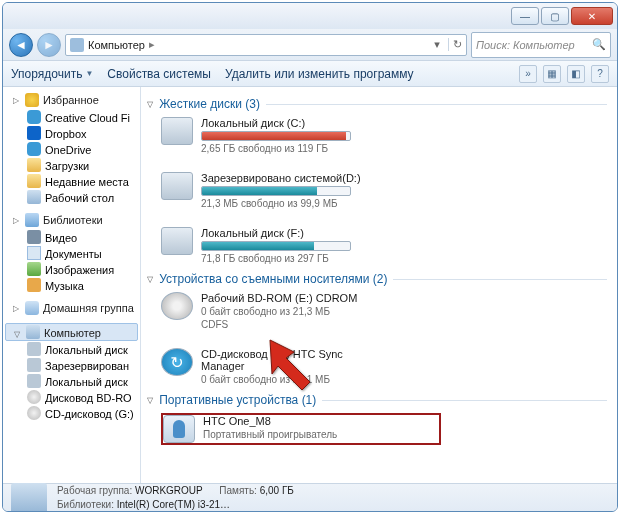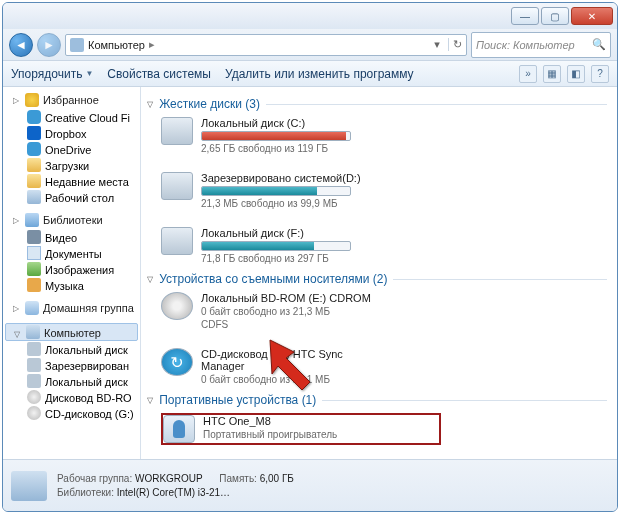--- a/index.html
+++ b/index.html
@@ -62,21 +62,21 @@
 .drive .dicon.portable::after { content: ""; width: 12px; height: 18px; background: #4a8fc9; border-radius: 6px 6px 3px 3px; }
 .drive .dinfo { display: flex; flex-direction: column; gap: 2px; flex: 1; }
 .drive .dname { color: #1a1a1a; }
 .drive .dbar { height: 10px; border: 1px solid #9fb0c0; border-radius: 2px; overflow: hidden; background: #f2f5f9; width: 150px; }
 .drive .dfill { height: 100%; }
 .drive .dfill.red { background: linear-gradient(#e86a5a,#c63e2c); }
 .drive .dfill.teal { background: linear-gradient(#4db8c9,#1b8a9c); }
 .drive .dstatus { color: #6a6a6a; font-size: 10px; }
 .highlight { border: 2px solid #9c1a1a; padding: 0; width: 280px; }
 .arrow { position: absolute; left: 262px; top: 332px; pointer-events: none; }
-.statusbar { height: 52px; background: linear-gradient(#eef3f9,#e2ebf5); border-top: 1px solid #c9d6e4; display: flex; align-items: center; padding: 4px 8px; gap: 10px; }
+.statusbar { height: 28px; background: linear-gradient(#eef3f9,#e2ebf5); border-top: 1px solid #c9d6e4; display: flex; align-items: center; padding: 4px 8px; gap: 10px; }
 .statusbar .sicon { width: 36px; height: 30px; background: linear-gradient(#cfe0f0,#95b6d6); border-radius: 3px; }
 .statusbar .stext { color: #5a5a5a; font-size: 10px; line-height: 1.4; }
 .statusbar .sval { color: #1a1a1a; }
 </style>
 </head>
 <body>
 
 <div class="window">
 
   <div class="titlebar">
@@ -260,21 +260,21 @@
 
       <div class="section-head">
         <span class="tri">▽</span>
         <span>Устройства со съемными носителями (2)</span>
         <span class="line"></span>
       </div>
       <div class="drive-row">
         <div class="drive">
           <div class="dicon disc"></div>
           <div class="dinfo">
-            <span class="dname">Локальный BD-ROM (E:) CDROM</span>
+            <span class="dname">Рабочий BD-ROM (E:) CDROM</span>
             <span class="dstatus">0 байт свободно из 21,3 МБ</span>
             <span class="dstatus">CDFS</span>
           </div>
         </div>
         <div class="drive" style="width:200px">
           <div class="dicon sync">↻</div>
           <div class="dinfo">
             <span class="dname">CD-дисковод (G:) HTC Sync Manager</span>
             <span class="dstatus">0 байт свободно из 17,1 МБ</span>
           </div>

